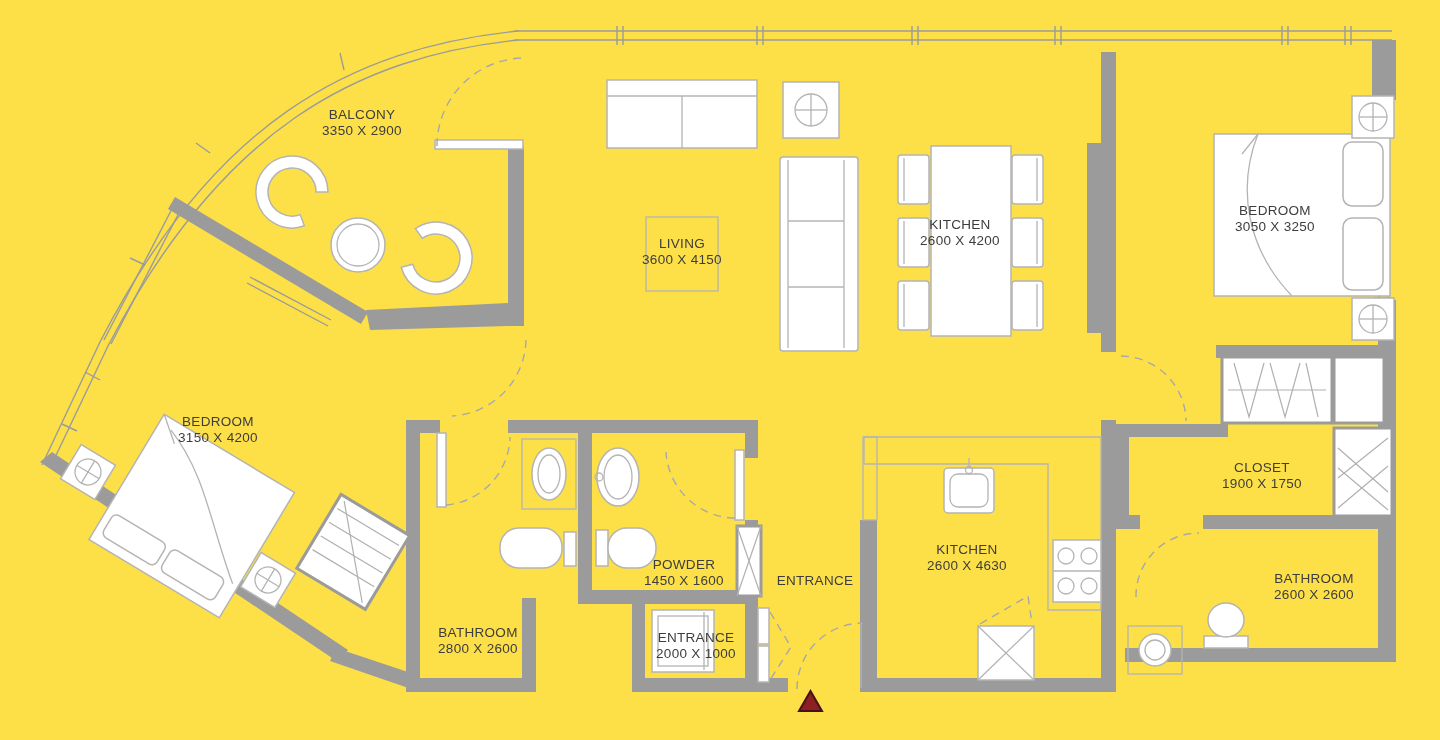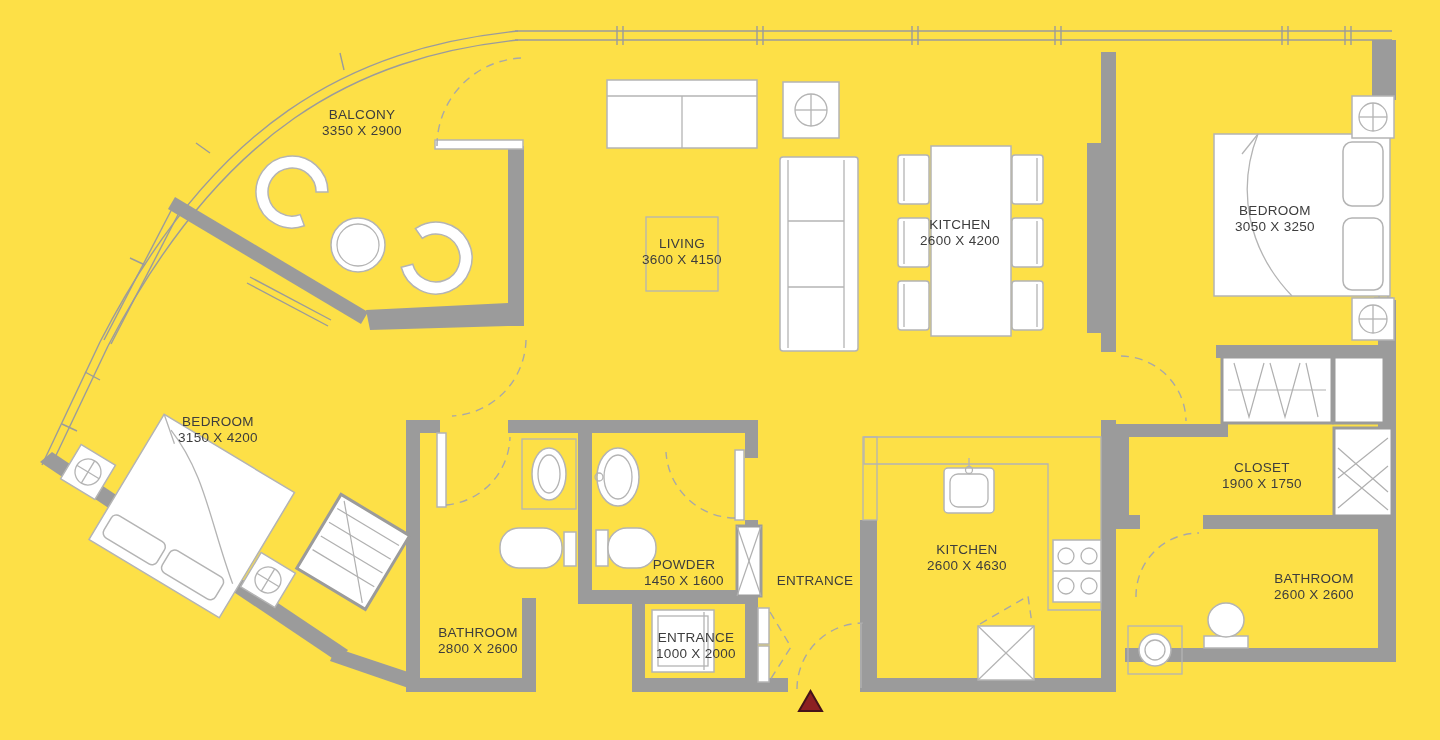--- a/index.html
+++ b/index.html
@@ -349,19 +349,19 @@
   </div>
   <div class="room-label" style="left:815px;top:581px">
     <span>ENTRANCE</span>
   </div>
   <div class="room-label" style="left:478px;top:641px">
     <span>BATHROOM</span>
       <span>2800 X 2600</span>
   </div>
   <div class="room-label" style="left:696px;top:646px">
     <span>ENTRANCE</span>
-      <span>1000 X 2000</span>
+      <span>2000 X 1000</span>
   </div>
   <div class="room-label" style="left:1314px;top:587px">
     <span>BATHROOM</span>
       <span>2600 X 2600</span>
   </div>
 </div>
 
 </body></html>

